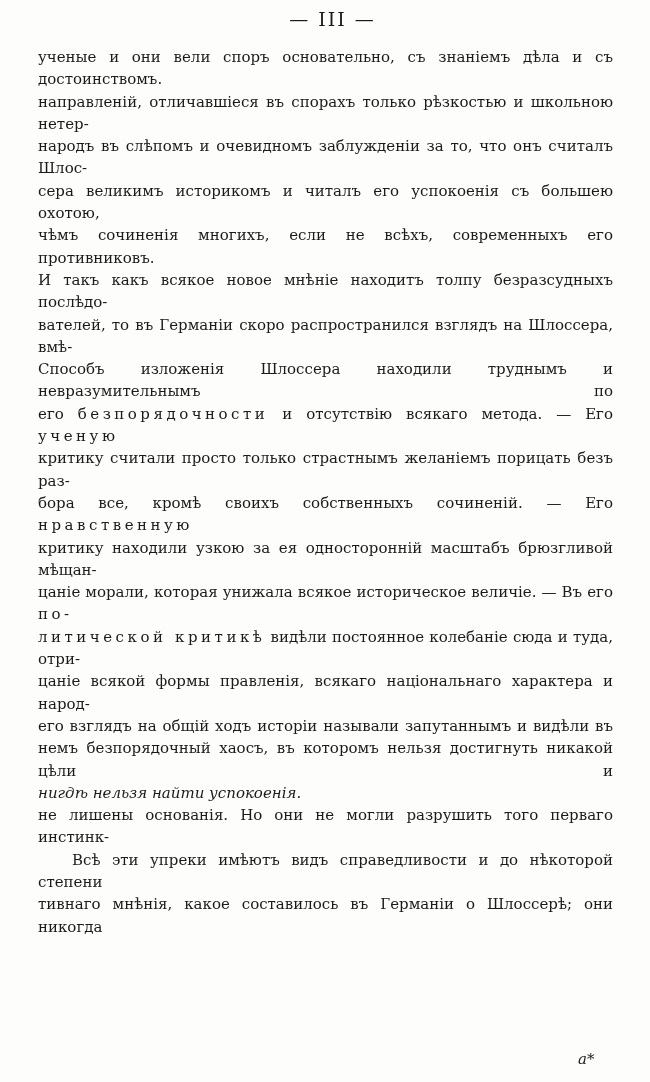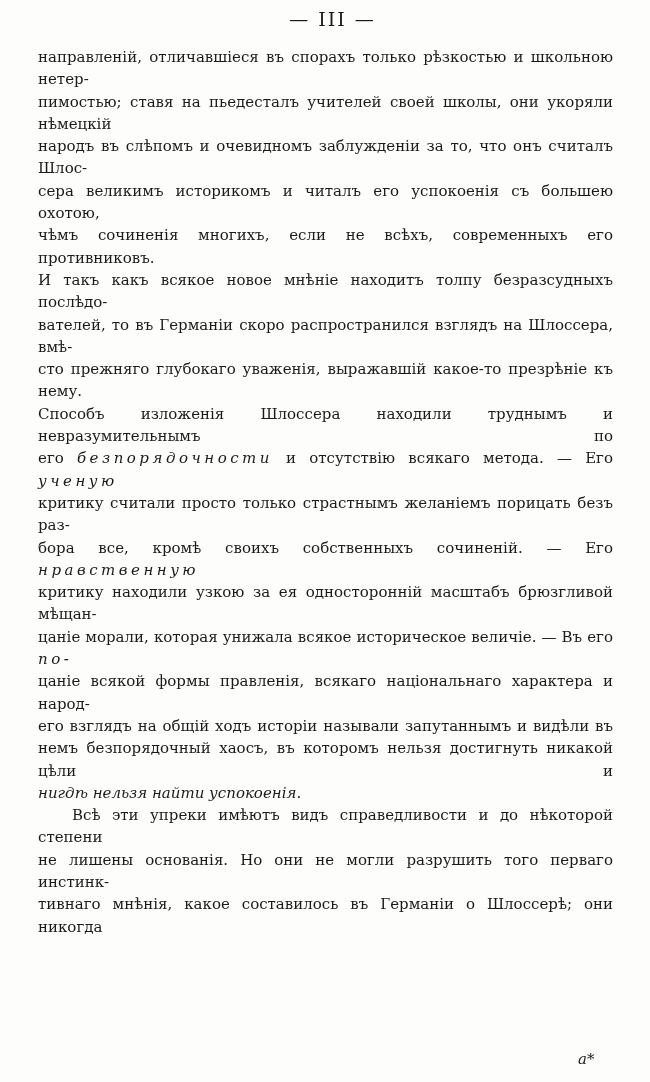--- a/index.html
+++ b/index.html
@@ -32,54 +32,54 @@
     font-size: 15px;
     line-height: 22.3px;
   }
   .line {
     text-align: justify;
     text-align-last: justify;
     white-space: normal;
   }
   .line.lastline { text-align-last: left; font-style: italic; }
   .line.indent { text-indent: 34px; }
-  .gesperrt { letter-spacing: 3.5px; font-style: italic; }
+  .gesperrt { letter-spacing: 3.5px; }
   .signature-mark {
     position: absolute;
     top: 1050px;
     left: 578px;
     font-style: italic;
     font-size: 15px;
     color: #222;
   }
 </style>
 </head>
 <body>
 
 <div class="page">
   <div class="page-header">— III —</div>
 
   <div class="page-body">
+      <div class="line"><span>ученые и они вели споръ основательно, съ знаніемъ дѣла и съ достоинствомъ.</span></div>
       <div class="line"><span>направленій, отличавшіеся въ спорахъ только рѣзкостью и школьною нетер-</span></div>
-      <div class="line"><span>пимостью; ставя на пьедесталъ учителей своей школы, они укоряли нѣмецкій</span></div>
       <div class="line"><span>народъ въ слѣпомъ и очевидномъ заблужденіи за то, что онъ считалъ Шлос-</span></div>
       <div class="line"><span>сера великимъ историкомъ и читалъ его успокоенія съ большею охотою,</span></div>
       <div class="line"><span>чѣмъ сочиненія многихъ, если не всѣхъ, современныхъ его противниковъ.</span></div>
       <div class="line"><span>И такъ какъ всякое новое мнѣніе находитъ толпу безразсудныхъ послѣдо-</span></div>
       <div class="line"><span>вателей, то въ Германіи скоро распространился взглядъ на Шлоссера, вмѣ-</span></div>
-      <div class="line"><span>сто прежняго глубокаго уваженія, выражавшій какое-то презрѣніе къ нему.</span></div>
       <div class="line"><span>Способъ изложенія Шлоссера находили труднымъ и невразумительнымъ по</span></div>
       <div class="line"><span>его </span><span class="gesperrt">безпорядочности</span><span> и отсутствію всякаго метода. — Его </span><span class="gesperrt">ученую</span></div>
       <div class="line"><span>критику считали просто только страстнымъ желаніемъ порицать безъ раз-</span></div>
       <div class="line"><span>бора все, кромѣ своихъ собственныхъ сочиненій. — Его </span><span class="gesperrt">нравственную</span></div>
       <div class="line"><span>критику находили узкою за ея односторонній масштабъ брюзгливой мѣщан-</span></div>
       <div class="line"><span>цаніе морали, которая унижала всякое историческое величіе. — Въ его </span><span class="gesperrt">по-</span></div>
+      <div class="line"><span class="gesperrt">литической критикѣ</span><span> видѣли постоянное колебаніе сюда и туда, отри-</span></div>
       <div class="line"><span>цаніе всякой формы правленія, всякаго національнаго характера и народ-</span></div>
       <div class="line"><span>его взглядъ на общій ходъ исторіи называли запутаннымъ и видѣли въ</span></div>
       <div class="line"><span>немъ безпорядочный хаосъ, въ которомъ нельзя достигнуть никакой цѣли и</span></div>
       <div class="line lastline"><span>нигдѣ нельзя найти успокоенія.</span></div>
+      <div class="line"><span>не лишены основанія. Но они не могли разрушить того перваго инстинк-</span></div>
       <div class="line indent"><span>Всѣ эти упреки имѣютъ видъ справедливости и до нѣкоторой степени</span></div>
-      <div class="line"><span>не лишены основанія. Но они не могли разрушить того перваго инстинк-</span></div>
       <div class="line"><span>тивнаго мнѣнія, какое составилось въ Германіи о Шлоссерѣ; они никогда</span></div>
     </div>
 
   <div class="signature-mark">а*</div>
 </div>
 
 </body></html>

